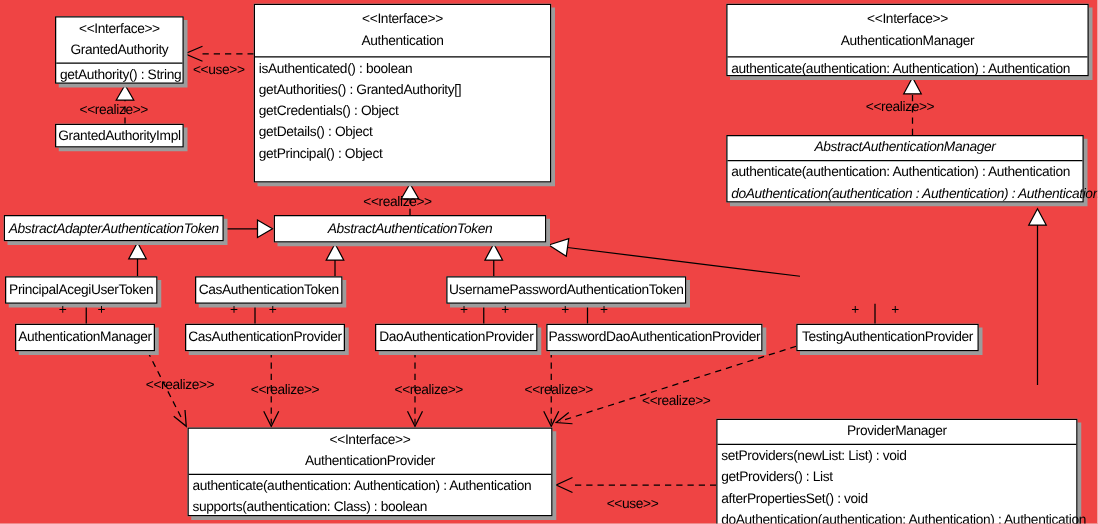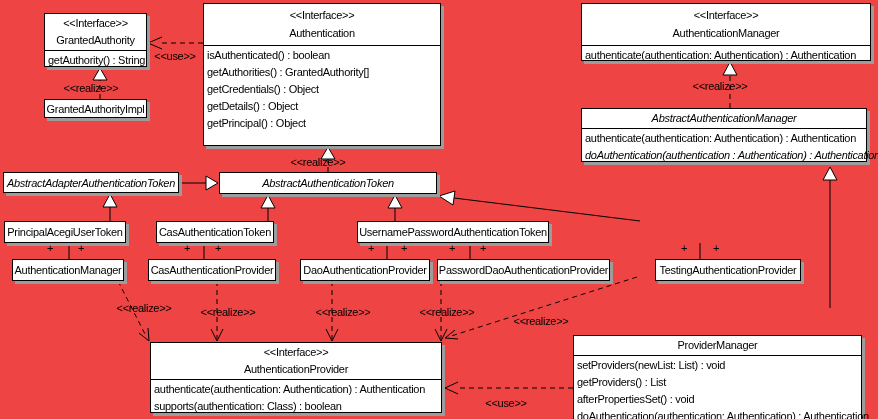--- a/index.html
+++ b/index.html
@@ -147,21 +147,21 @@
   </div>
   <div class="box" style="left:148px;top:259px;width:128px;height:22px;">
     <div class="only">CasAuthenticationProvider</div>
   </div>
   <div class="box" style="left:300px;top:259px;width:130px;height:22px;">
     <div class="only">DaoAuthenticationProvider</div>
   </div>
   <div class="box" style="left:437px;top:259px;width:173px;height:22px;">
     <div class="only">PasswordDaoAuthenticationProvider</div>
   </div>
-  <div class="box" style="left:637px;top:259px;width:146px;height:22px;margin-left:18px;">
+  <div class="box" style="left:637px;top:259px;width:146px;height:22px;">
     <div class="only">TestingAuthenticationProvider</div>
   </div>
 
   <div class="box" style="left:150px;top:342px;width:292px;height:71px;">
     <div class="hdr hdr2s">
       <span class="stereo">&lt;&lt;Interface&gt;&gt;</span>
       <span class="cname">AuthenticationProvider</span>
     </div>
     <div class="methods">
       <div class="m">authenticate(authentication: Authentication) : Authentication</div>

